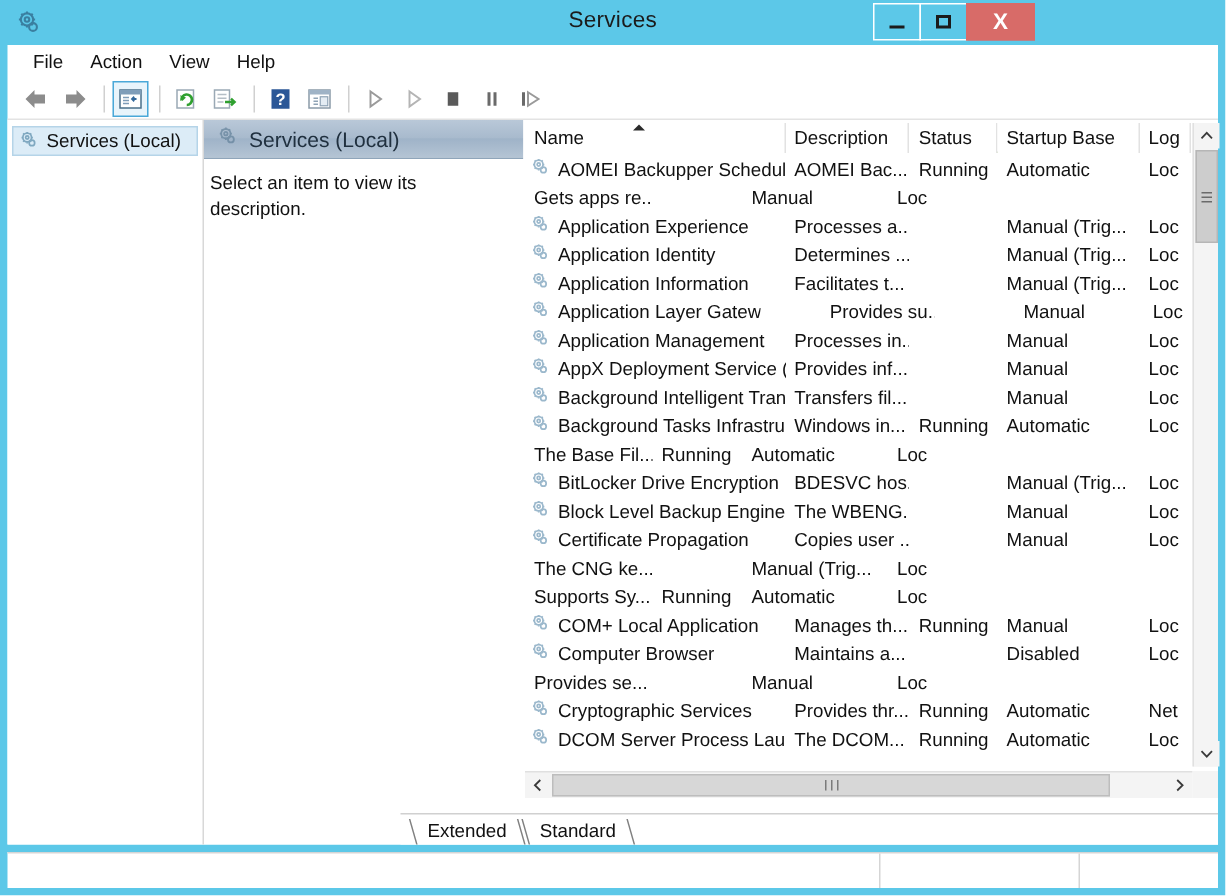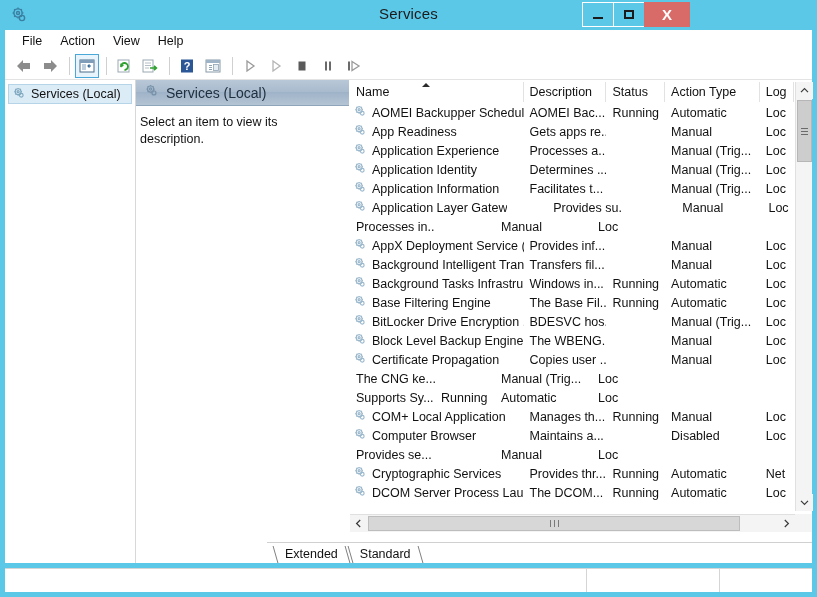--- a/index.html
+++ b/index.html
@@ -575,21 +575,21 @@
             <span>Name</span>
             <i class="sort-arrow"></i>
           </div>
           <div class="lv-col" style="width:85px">
             <span>Description</span>
           </div>
           <div class="lv-col" style="width:60px">
             <span>Status</span>
           </div>
           <div class="lv-col" style="width:97px">
-            <span>Action Type</span>
+            <span>Startup Base</span>
           </div>
           <div class="lv-col" style="width:35px">
             <span>Log</span>
           </div>
         </div>
 
         <div class="lv-rows" id="rows-container">
             <div class="lv-row">
               <div class="cell name" style="width: 178px;">
                 <span class="gear"><svg width="14" height="14" viewBox="0 0 16 16">
@@ -601,31 +601,20 @@
                     </g>
                   </svg></span>
                 <span>AOMEI Backupper Schedule...</span>
               </div>
               <div class="cell" style="width: 85px;">AOMEI Bac...</div>
               <div class="cell" style="width: 60px;">Running</div>
               <div class="cell" style="width: 97px;">Automatic</div>
               <div class="cell" style="width: 35px;">Loc</div>
             </div>
             <div class="lv-row">
-              <div class="cell name" style="width: 178px;">
-                <span class="gear"><svg width="14" height="14" viewBox="0 0 16 16">
-                    <g fill="none" stroke="#9bb8cc" stroke-width="1.3">
-                      <circle cx="7" cy="6.5" r="3.3"></circle>
-                      <circle cx="7" cy="6.5" r="1.2"></circle>
-                      <path d="M7 2.2v1M7 10v1M2.7 6.5h1M10.3 6.5h1M3.9 3.4l.7.7M9.4 9l.7.7M10.1 3.4l-.7.7M4.6 9l-.7.7"></path>
-                      <circle cx="10.6" cy="10.6" r="2.1"></circle>
-                    </g>
-                  </svg></span>
-                <span>App Readiness</span>
-              </div>
               <div class="cell" style="width: 85px;">Gets apps re...</div>
               <div class="cell" style="width: 60px;"></div>
               <div class="cell" style="width: 97px;">Manual</div>
               <div class="cell" style="width: 35px;">Loc</div>
             </div>
             <div class="lv-row">
               <div class="cell name" style="width: 178px;">
                 <span class="gear"><svg width="14" height="14" viewBox="0 0 16 16">
                     <g fill="none" stroke="#9bb8cc" stroke-width="1.3">
                       <circle cx="7" cy="6.5" r="3.3"></circle>
@@ -686,20 +675,31 @@
                     </g>
                   </svg></span>
                 <span>Application Layer Gateway ...</span>
               </div>
               <div class="cell" style="width: 85px; margin-left: 40px;">Provides su...</div>
               <div class="cell" style="width: 60px;"></div>
               <div class="cell" style="width: 97px;">Manual</div>
               <div class="cell" style="width: 35px;">Loc</div>
             </div>
             <div class="lv-row">
+              <div class="cell name" style="width: 178px;">
+                <span class="gear"><svg width="14" height="14" viewBox="0 0 16 16">
+                    <g fill="none" stroke="#9bb8cc" stroke-width="1.3">
+                      <circle cx="7" cy="6.5" r="3.3"></circle>
+                      <circle cx="7" cy="6.5" r="1.2"></circle>
+                      <path d="M7 2.2v1M7 10v1M2.7 6.5h1M10.3 6.5h1M3.9 3.4l.7.7M9.4 9l.7.7M10.1 3.4l-.7.7M4.6 9l-.7.7"></path>
+                      <circle cx="10.6" cy="10.6" r="2.1"></circle>
+                    </g>
+                  </svg></span>
+                <span>Application Management</span>
+              </div>
               <div class="cell" style="width: 85px;">Processes in...</div>
               <div class="cell" style="width: 60px;"></div>
               <div class="cell" style="width: 97px;">Manual</div>
               <div class="cell" style="width: 35px;">Loc</div>
             </div>
             <div class="lv-row">
               <div class="cell name" style="width: 178px;">
                 <span class="gear"><svg width="14" height="14" viewBox="0 0 16 16">
                     <g fill="none" stroke="#9bb8cc" stroke-width="1.3">
                       <circle cx="7" cy="6.5" r="3.3"></circle>
@@ -743,31 +743,20 @@
                     </g>
                   </svg></span>
                 <span>Background Tasks Infrastru...</span>
               </div>
               <div class="cell" style="width: 85px;">Windows in...</div>
               <div class="cell" style="width: 60px;">Running</div>
               <div class="cell" style="width: 97px;">Automatic</div>
               <div class="cell" style="width: 35px;">Loc</div>
             </div>
             <div class="lv-row">
-              <div class="cell name" style="width: 178px;">
-                <span class="gear"><svg width="14" height="14" viewBox="0 0 16 16">
-                    <g fill="none" stroke="#9bb8cc" stroke-width="1.3">
-                      <circle cx="7" cy="6.5" r="3.3"></circle>
-                      <circle cx="7" cy="6.5" r="1.2"></circle>
-                      <path d="M7 2.2v1M7 10v1M2.7 6.5h1M10.3 6.5h1M3.9 3.4l.7.7M9.4 9l.7.7M10.1 3.4l-.7.7M4.6 9l-.7.7"></path>
-                      <circle cx="10.6" cy="10.6" r="2.1"></circle>
-                    </g>
-                  </svg></span>
-                <span>Base Filtering Engine</span>
-              </div>
               <div class="cell" style="width: 85px;">The Base Fil...</div>
               <div class="cell" style="width: 60px;">Running</div>
               <div class="cell" style="width: 97px;">Automatic</div>
               <div class="cell" style="width: 35px;">Loc</div>
             </div>
             <div class="lv-row">
               <div class="cell name" style="width: 178px;">
                 <span class="gear"><svg width="14" height="14" viewBox="0 0 16 16">
                     <g fill="none" stroke="#9bb8cc" stroke-width="1.3">
                       <circle cx="7" cy="6.5" r="3.3"></circle>

